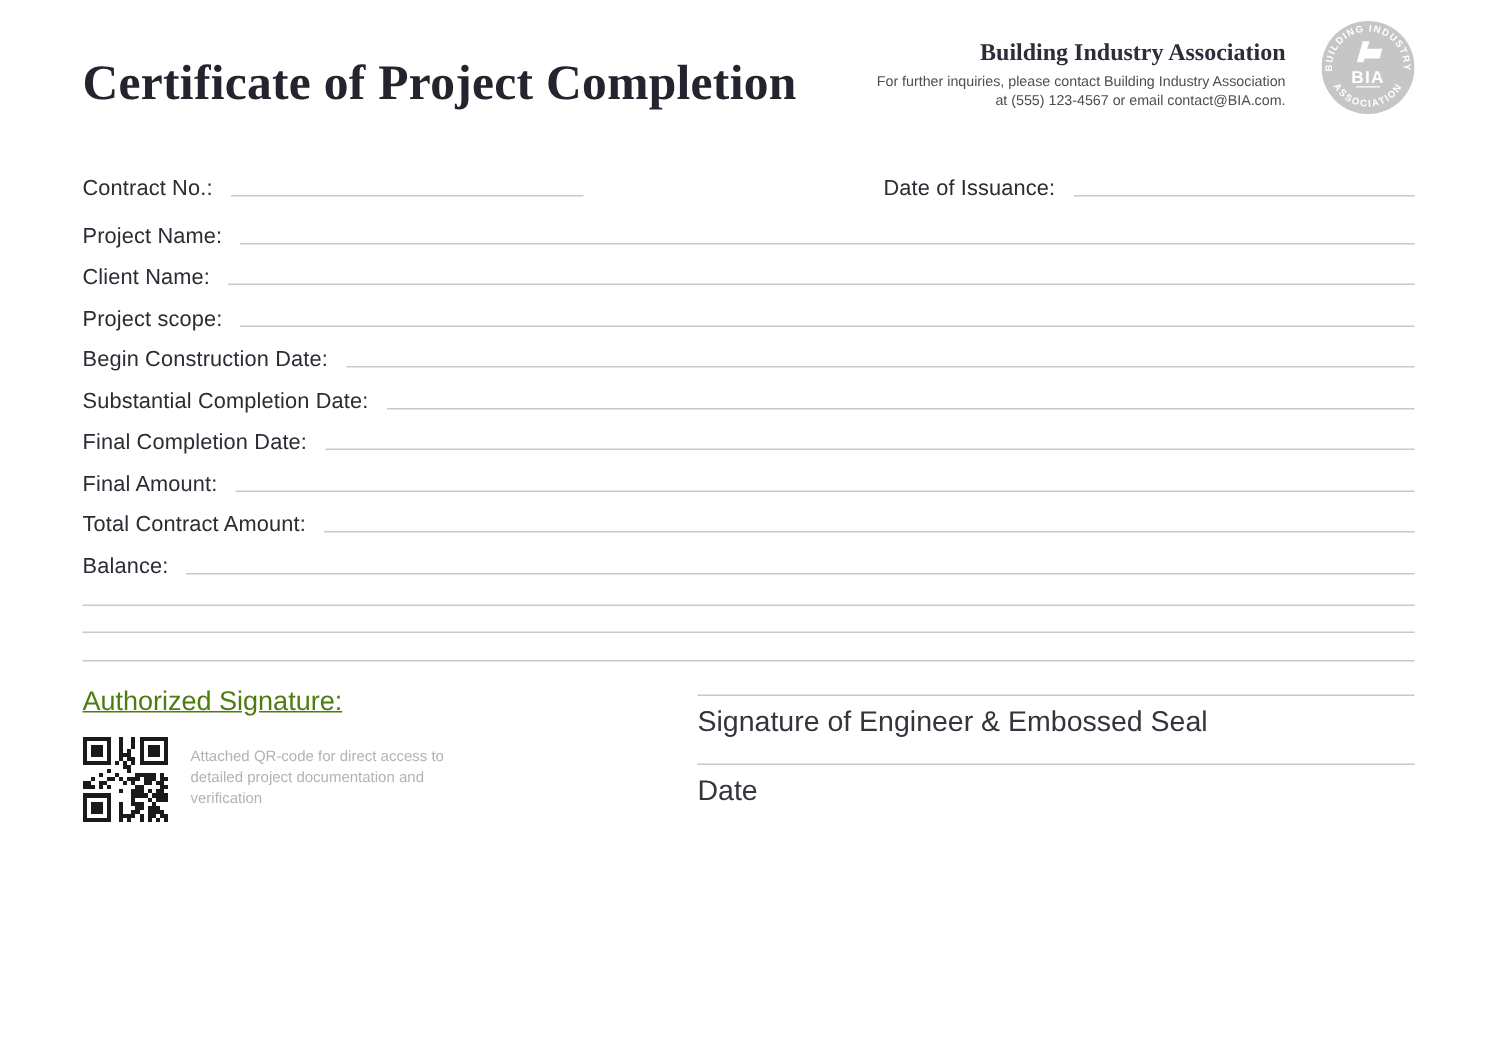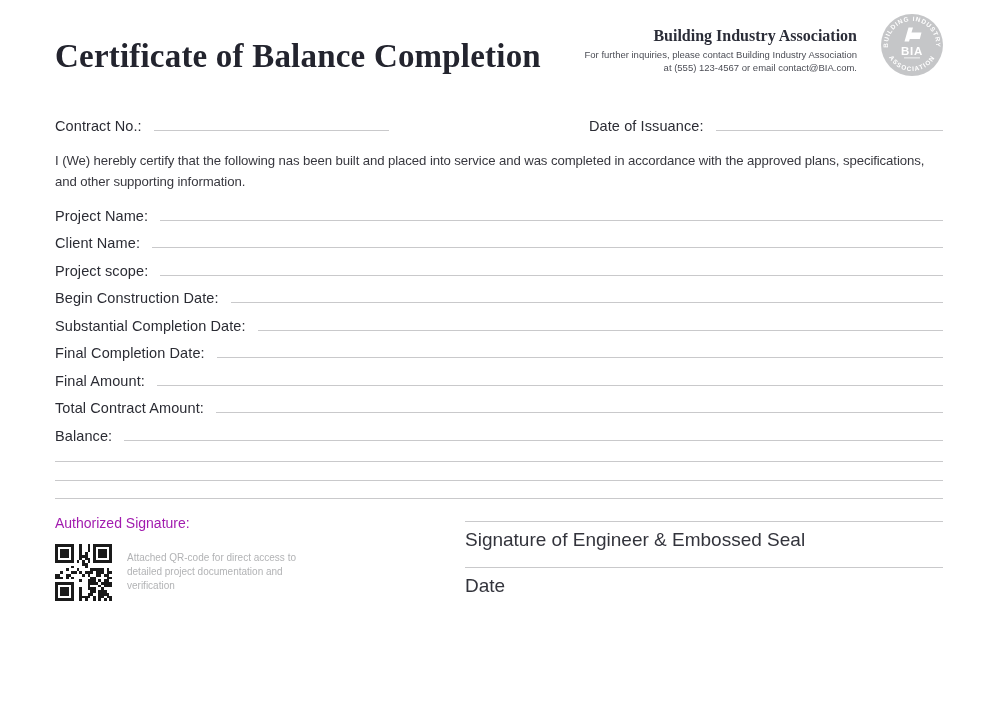--- a/index.html
+++ b/index.html
@@ -51,37 +51,37 @@
 
   
   .fields { margin-top:4px; }
   .field-row { display:flex; align-items:flex-end; height:27.5px; }
   .cont-line { height:18.4px; border-bottom:1.5px solid #c9c9cb; width:100%; }
   .timeline-row { display:flex; align-items:flex-end; height:24px; margin-top:5px; }
 
   
   .bottom { display:flex; margin-top:16px; }
   .bottom-left { width:410px; flex:0 0 auto; }
-  .auth-label { font-size:14px; font-weight:500; color:#a21caf; }
+  .auth-label { font-size:18px; font-weight:500; color:#4d7c0f;text-decoration:underline; }
   .qr-block { display:flex; margin-top:13px; }
   .qr-code { width:57px; height:57px; flex:0 0 auto; }
   .qr-caption { width:195px; margin-left:15px; align-self:center; font-size:10px; line-height:1.4; color:#b2b3b5; }
 
   .bottom-right { flex:1 1 auto; padding-top:6px; }
   .sig-block { border-top:1.5px solid #c9c9cb; height:46.5px; }
   .sig-block:last-child { height:auto; }
   .sig-label { padding-top:7px; font-size:19px; color:#33343c; }
 </style>
 </head>
 <body>
 
 <div class="page">
 
   <div class="header">
-    <h1 class="doc-title">Certificate of Balance Completion</h1>
+    <h1 class="doc-title">Certificate of Project Completion</h1>
     <div class="header-right">
       <div class="header-right-text">
         <div class="org-name">Building Industry Association</div>
         <div class="contact">
           <div>For further inquiries, please contact Building Industry Association</div>
           <div>at (555) 123-4567 or email contact@BIA.com.</div>
         </div>
       </div>
       <svg class="seal" width="62" height="62" viewBox="0 0 62 62">
         <circle cx="31" cy="31" r="31" fill="#c5c6c8"></circle>
@@ -106,21 +106,20 @@
     <div class="top-field contract">
       <span class="field-label">Contract No.:</span>
       <span class="rule"><span class="value"></span></span>
     </div>
     <div class="top-field issuance">
       <span class="field-label">Date of Issuance:</span>
       <span class="rule"><span class="value"></span></span>
     </div>
   </div>
 
-  <p class="statement">I (We) herebly certify that the following nas been built and placed into service and was completed in accordance with the approved plans, specifications, and other supporting information.</p>
 
   <div class="fields">
     <div class="field-row">
       <span class="field-label">Project Name:</span>
       <span class="rule"><span class="value"></span></span>
     </div>
     <div class="field-row">
       <span class="field-label">Client Name:</span>
       <span class="rule"><span class="value"></span></span>
     </div>

